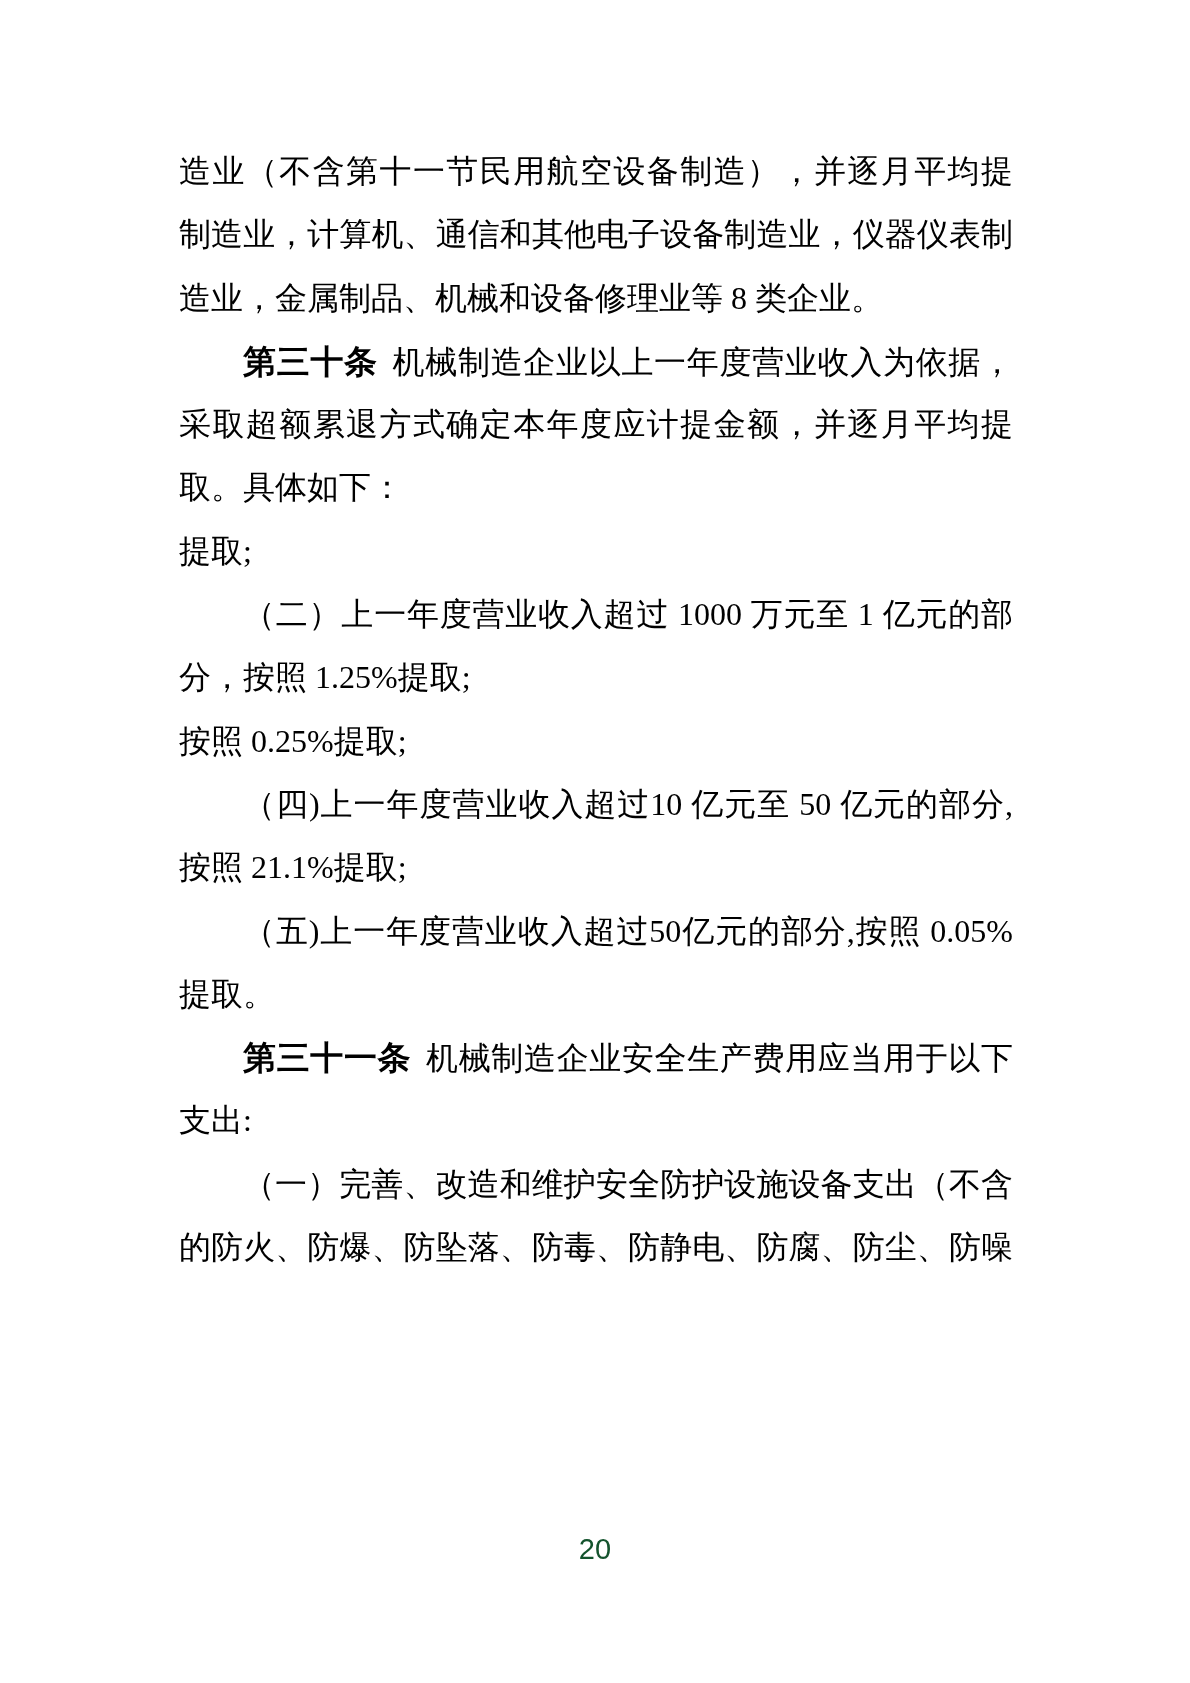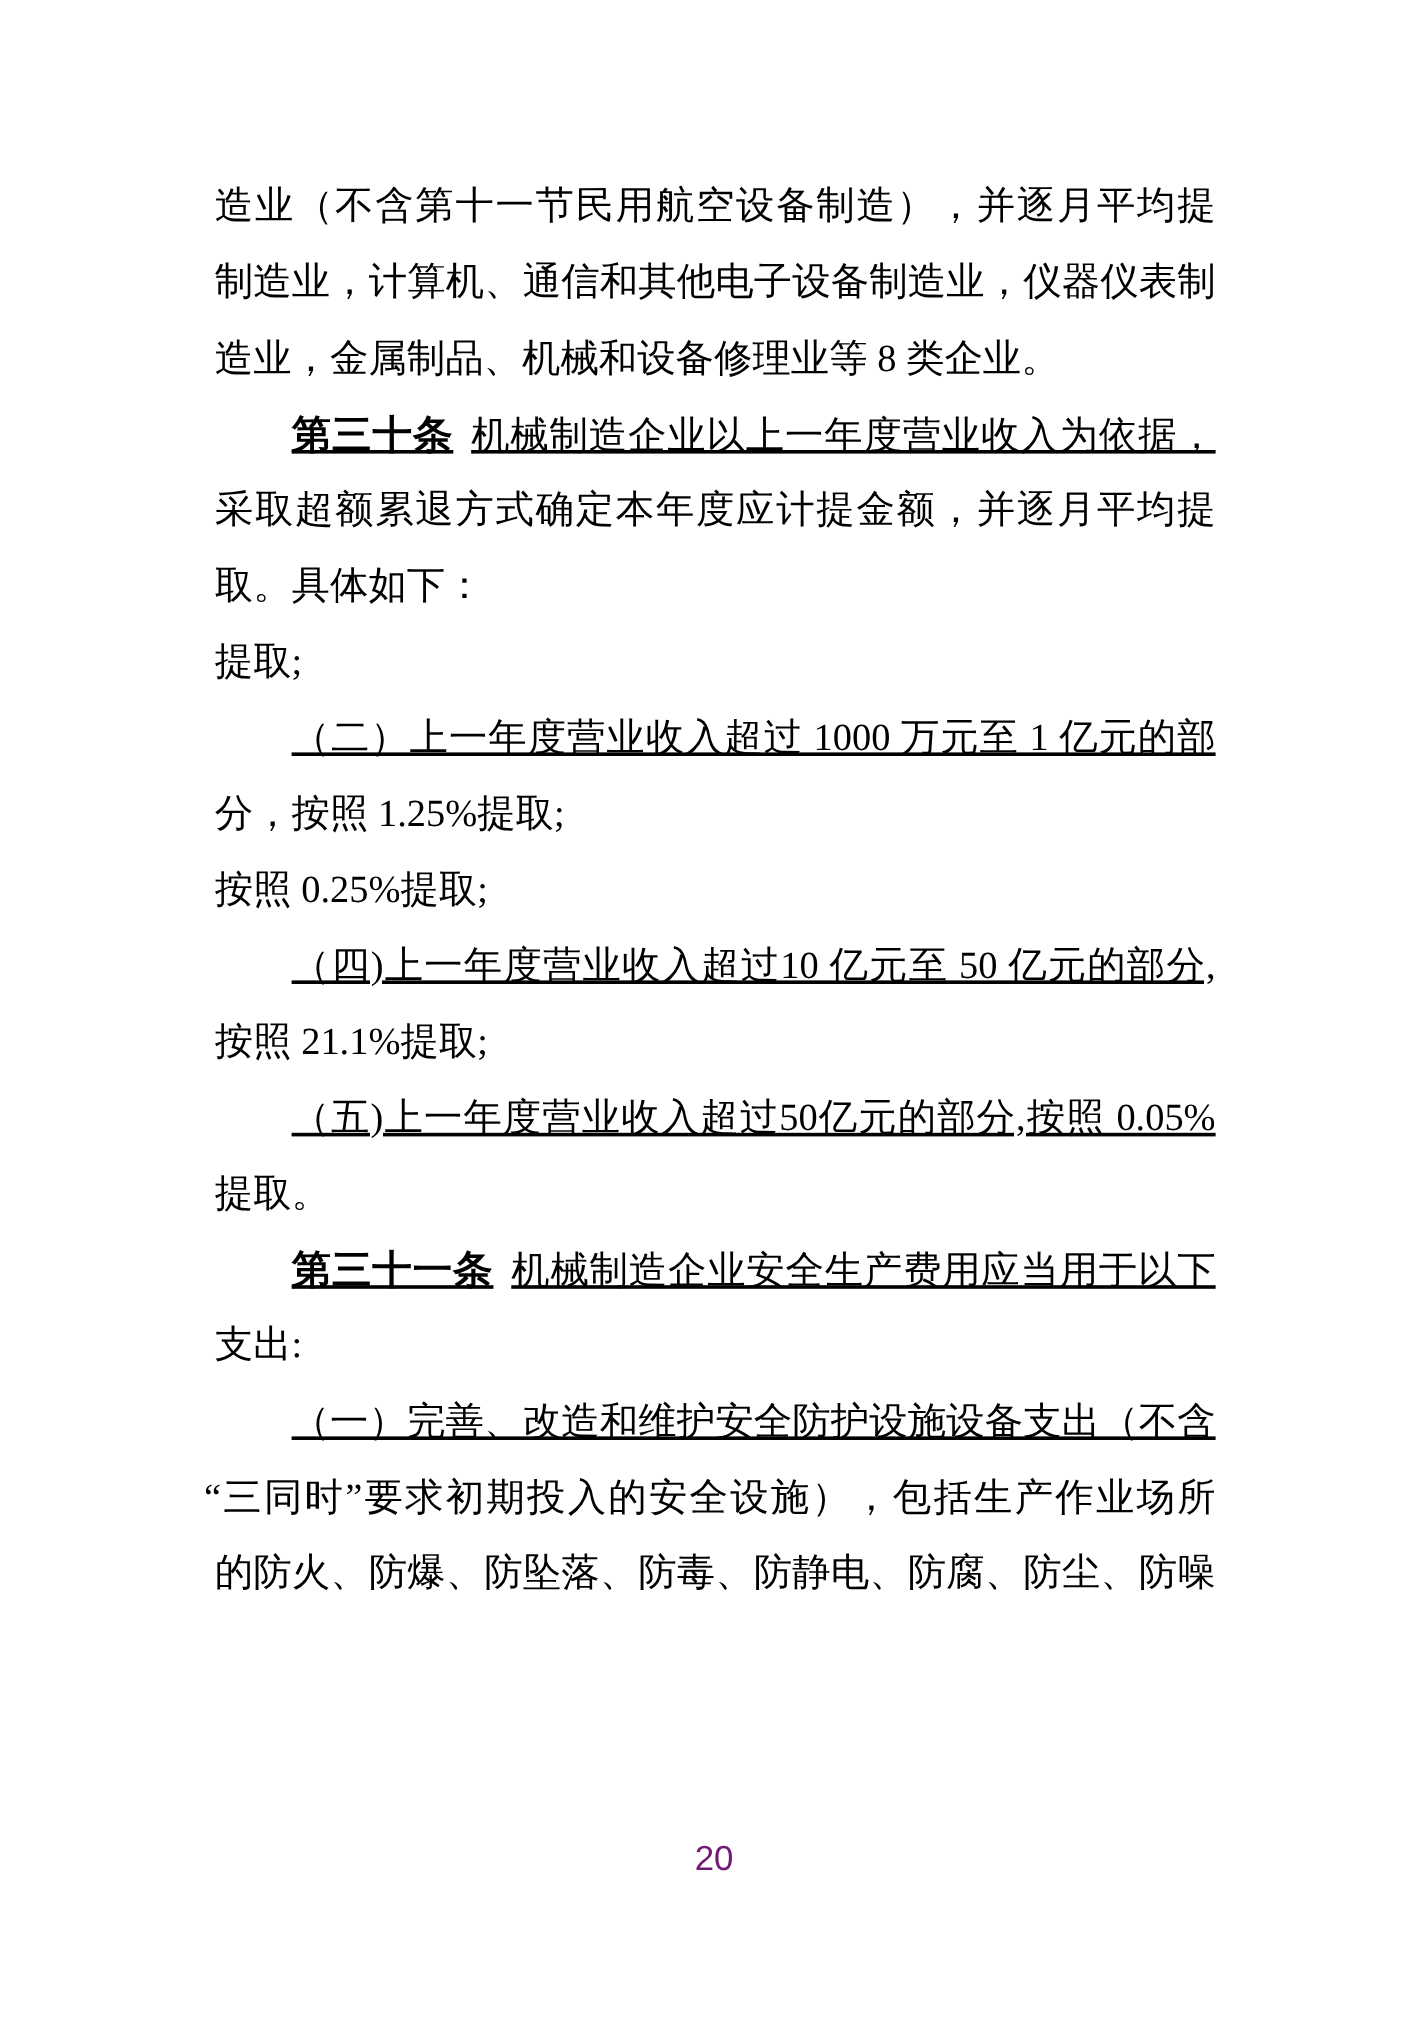--- a/index.html
+++ b/index.html
@@ -28,40 +28,39 @@
     height: 63.3px;
     text-align: justify;
     white-space: pre-wrap;
     color: #000000;
   }
   .fill {
     text-align-last: justify;
   }
   .ind {
     text-indent: 64px;
-    text-decoration: underline;
   }
   .qhang {
     text-indent: -9px;
   }
   .b {
     font-family: "Liberation Sans", sans-serif;
     font-weight: 700;
     font-size: 33px;
     margin-right: 0.45em;
   }
   .pagenum {
     position: absolute;
     left: 0;
     right: 0;
     top: 1533px;
     text-align: center;
     font-family: "Liberation Sans", sans-serif;
     font-size: 29px;
-    color: #701a75;
+    color: #14532d;
   }
 </style>
 </head>
 <body>
 
 <div class="page">
   <div class="textblock">
     <div class="line fill">造业（不含第十一节民用航空设备制造），并逐月平均提</div>
     <div class="line fill">制造业，计算机、通信和其他电子设备制造业，仪器仪表制</div>
     <div class="line">造业，金属制品、机械和设备修理业等 8 类企业。</div>
@@ -72,17 +71,16 @@
     <div class="line ind fill">（二）上一年度营业收入超过 1000 万元至 1 亿元的部</div>
     <div class="line">分，按照 1.25%提取;</div>
     <div class="line">按照 0.25%提取;</div>
     <div class="line ind fill">（四)上一年度营业收入超过10 亿元至 50 亿元的部分,</div>
     <div class="line">按照 21.1%提取;</div>
     <div class="line ind fill">（五)上一年度营业收入超过50亿元的部分,按照 0.05%</div>
     <div class="line">提取。</div>
     <div class="line ind fill"><span class="b">第三十一条</span><span>机械制造企业安全生产费用应当用于以下</span></div>
     <div class="line">支出:</div>
     <div class="line ind fill">（一）完善、改造和维护安全防护设施设备支出（不含</div>
-    <div class="line fill qhang">“三同时”要求初期投入的安全设施），包括生产作业场所</div>
     <div class="line fill">的防火、防爆、防坠落、防毒、防静电、防腐、防尘、防噪</div>
   </div>
   <div class="pagenum">20</div>
 </div>
 
 </body></html>

